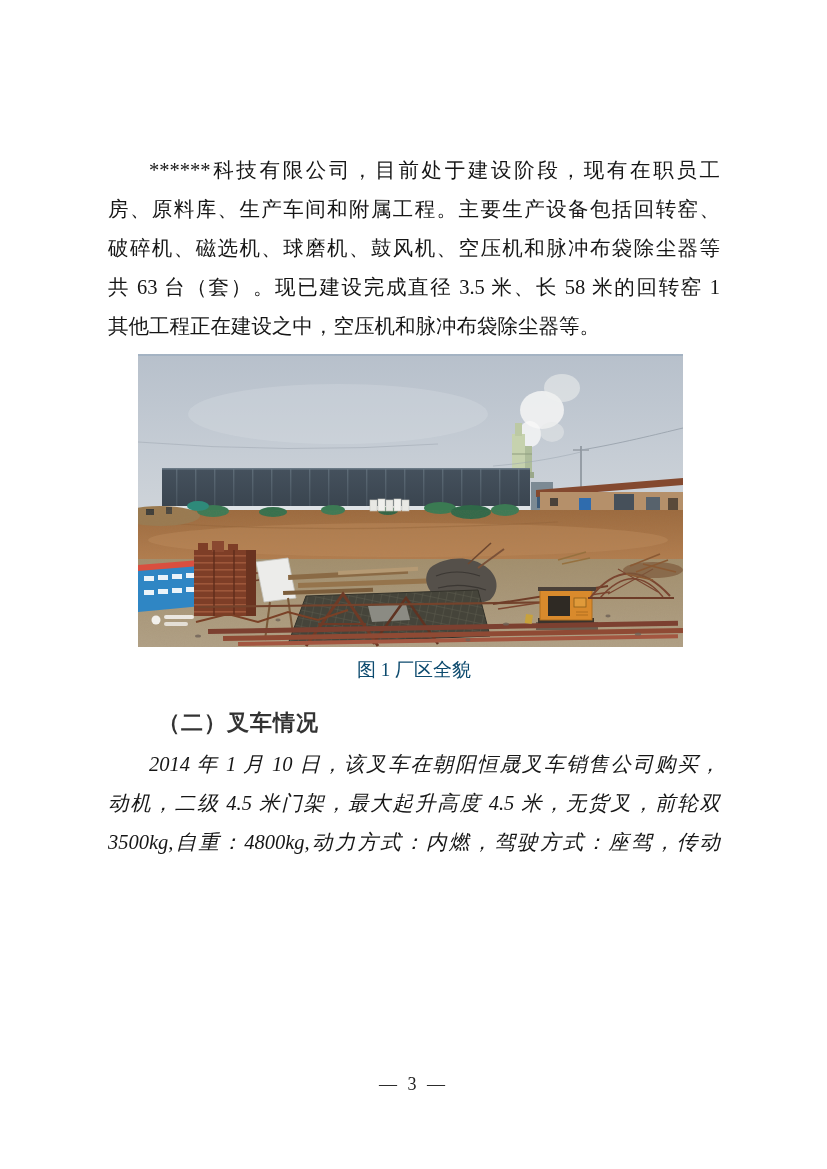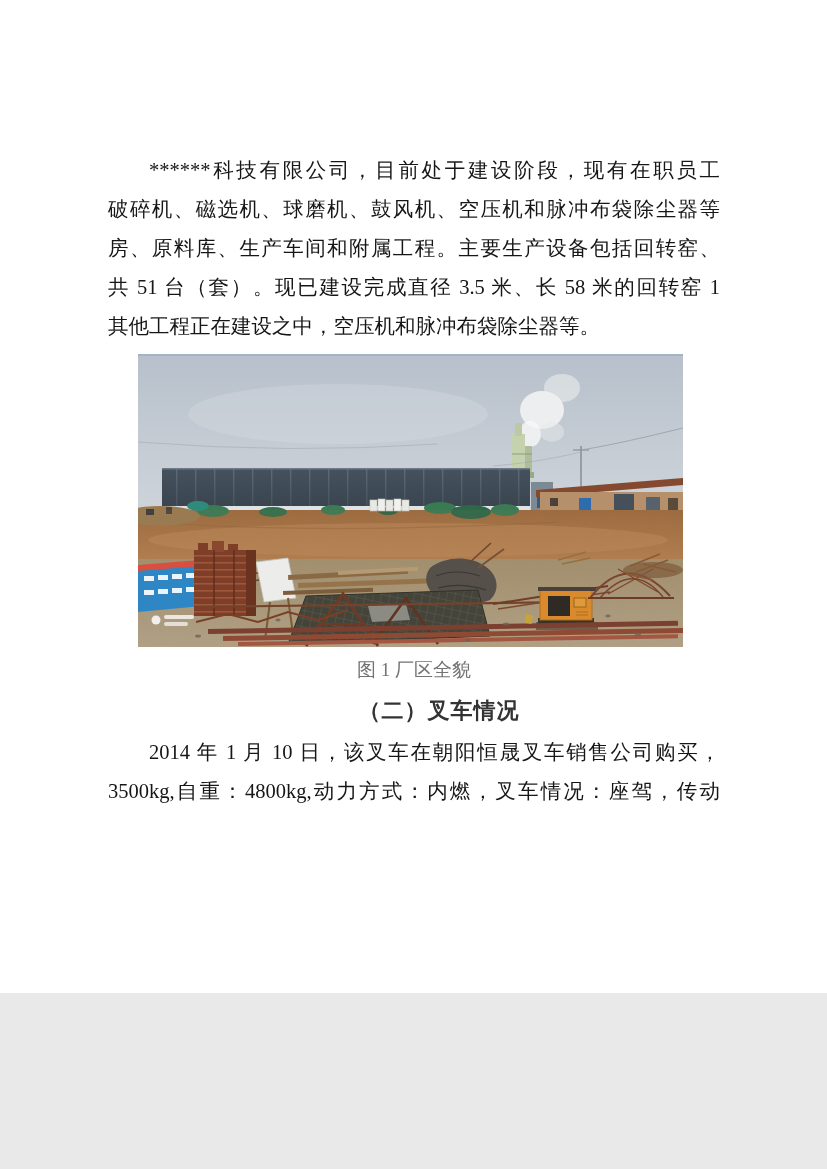--- a/index.html
+++ b/index.html
@@ -1,18 +1,18 @@
 <!DOCTYPE html>
 <html lang="zh"><head>
 <meta charset="utf-8">
 <style>
   html,body{margin:0;padding:0;background:#e9e9e9;}
   .page{
     position:relative;
-    width:827px;height:993px;
+    width:827px;height:1169px;
     margin:0 auto;
     background:#ffffff;
     overflow:hidden;
     font-family:"Liberation Serif","DejaVu Serif",serif;
     color:#161616;
   }
   .content{position:absolute;left:108px;top:151px;width:612px;}
   .tline{
     font-size:20.5px;
     line-height:39px;
@@ -26,54 +26,53 @@
     margin:8px 0 0 30px;
     width:545px;height:293px;
     line-height:0;
   }
   .photo-wrap svg{display:block;width:545px;height:293px;}
   .caption{
     margin-top:9px;
     font-size:19px;
     line-height:27px;
     text-align:center;
-    color:#737373;
+    color:#0c4a6e;
   }
   .heading{
-    margin-top:13px;
+    margin-top:25px;
     font-family:"Liberation Sans","DejaVu Sans",sans-serif;
     font-size:22px;
     line-height:30px;
     font-weight:600;
     color:#333333;
     text-indent:50px;
     letter-spacing:1px;
-    text-align:center;
-  }
-  .para2{margin-top:7px;}
+  }
+  .para2{margin-top:7px;font-style:italic;}
   .footer{
     position:absolute;
     left:0;top:1074px;width:827px;
     text-align:center;
     font-size:18px;
     letter-spacing:3px;
     color:#222222;
   }
 </style>
 </head>
 <body>
 
 <div class="page">
   <div class="content">
 
     <div>
         <div class="tline j ind">******科技有限公司，目前处于建设阶段，现有在职员工</div>
+        <div class="tline j">房、原料库、生产车间和附属工程。主要生产设备包括回转窑、</div>
         <div class="tline j">破碎机、磁选机、球磨机、鼓风机、空压机和脉冲布袋除尘器等</div>
-        <div class="tline j">房、原料库、生产车间和附属工程。主要生产设备包括回转窑、</div>
-        <div class="tline j">共 51 台（套）。现已建设完成直径 3.5 米、长 58 米的回转窑 1</div>
+        <div class="tline j">共 63 台（套）。现已建设完成直径 3.5 米、长 58 米的回转窑 1</div>
         <div class="tline">其他工程正在建设之中，空压机和脉冲布袋除尘器等。</div>
       </div>
 
     <div class="photo-wrap">
 
       <svg viewBox="0 0 545 293" preserveAspectRatio="none">
         <defs>
           <linearGradient id="skyGrad" x1="0" y1="0" x2="0" y2="1">
             <stop offset="0" stop-color="#b7c0cb"></stop>
             <stop offset="0.6" stop-color="#c6cdd5"></stop>
@@ -268,19 +267,20 @@
         </g>
       </svg>
     </div>
 
     <div class="caption">图 1 厂区全貌</div>
 
     <div class="heading">（二）叉车情况</div>
 
     <div class="para2">
         <div class="tline j ind">2014 年 1 月 10 日，该叉车在朝阳恒晟叉车销售公司购买，</div>
-        <div class="tline j">3500kg,自重：4800kg,动力方式：内燃，叉车情况：座驾，传动</div>
+        <div class="tline j">动机，二级 4.5 米门架，最大起升高度 4.5 米，无货叉，前轮双</div>
+        <div class="tline j">3500kg,自重：4800kg,动力方式：内燃，驾驶方式：座驾，传动</div>
       </div>
 
   </div>
 
   <div class="footer">— 3 —</div>
 </div>
 
 </body></html>

